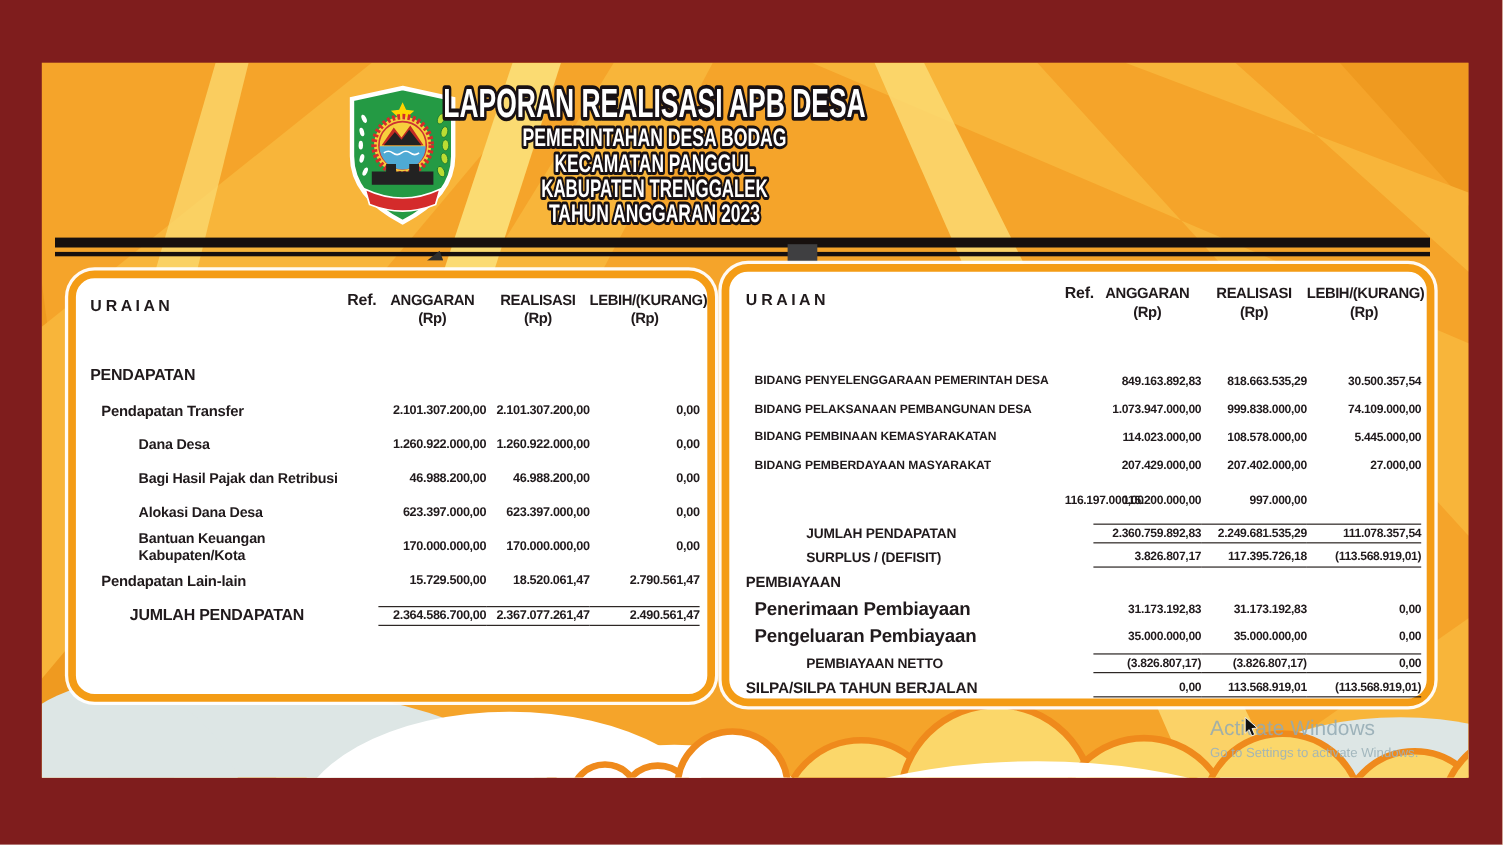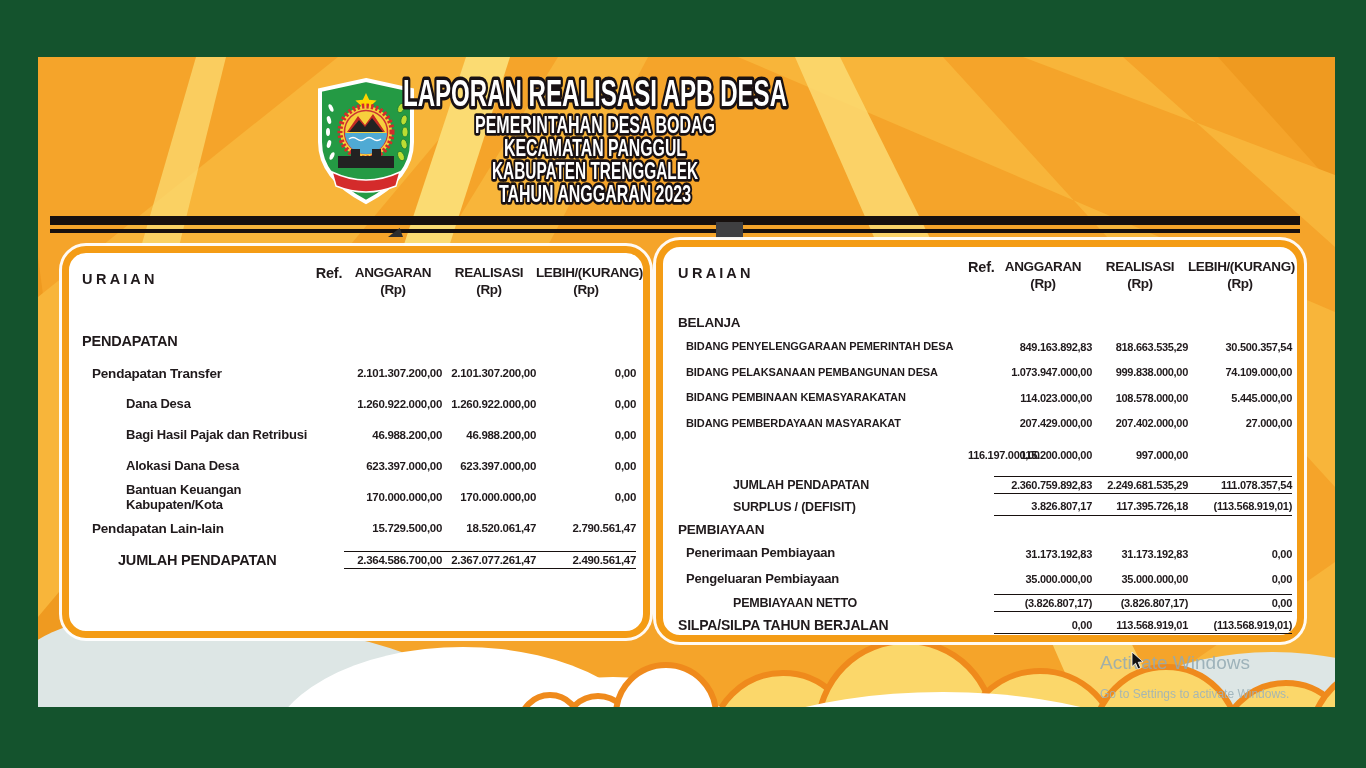--- a/index.html
+++ b/index.html
@@ -1,16 +1,16 @@
 <!DOCTYPE html>
 <html><head>
 <meta charset="utf-8">
 <style>
   html,body{margin:0;padding:0;background:#fff;}
-  #screen{position:relative;width:1366px;height:768px;background:#14532d;overflow:hidden;
+  #screen{position:relative;width:1366px;height:768px;background:#7f1d1d;overflow:hidden;
           font-family:"Liberation Sans",sans-serif;color:#201a1c;}
   
   #poster{position:absolute;left:38px;top:57px;width:1297px;height:650px;background:#F5A42A;overflow:hidden;}
   #art{position:absolute;left:0;top:0;}
   
   .band-thick{position:absolute;left:50px;top:216px;width:1250px;height:9px;background:#17100E;z-index:5;}
   .band-thin {position:absolute;left:50px;top:229px;width:1250px;height:4px;background:#17100E;z-index:5;}
   .band-tab  {position:absolute;left:716px;top:222px;width:27px;height:16px;background:#3f3f41;z-index:6;}
   .band-tri  {position:absolute;left:388px;top:228px;width:15px;height:9px;background:#2e2e2e;
               clip-path:polygon(0 100%,100% 100%,78% 0);z-index:6;}
@@ -38,34 +38,34 @@
   #panel-left  .trow.section{height:33px;}
   #panel-left  .trow.section .label{font-size:14.5px;}
   #panel-left  .trow.item .label{padding-left:10px;}
   #panel-left  .trow.sub  .label{padding-left:44px;font-size:13px;}
   #panel-left  .trow.total{height:26px;margin-top:3px;}
   #panel-left  .trow.total .label{padding-left:36px;font-size:14.5px;}
   #panel-right .trow{height:25.5px;}
   #panel-right .trow.section{height:23px;}
   #panel-right .trow.section .label{font-size:13.5px;}
   #panel-right .trow.caps .label{padding-left:8px;font-size:11px;letter-spacing:-0.1px;}
-  #panel-right .trow.item .label{padding-left:8px;font-size:13px;}
+  #panel-right .trow.item .label{padding-left:8px;font-size:17px;}
   #panel-right .trow.wrap{height:38px;}
   #panel-right .trow.total{height:22px;}
   #panel-right .trow.total .label{padding-left:55px;font-size:12.5px;}
   #panel-right .trow.silpa{height:23px;}
   #panel-right .trow.silpa .label{font-size:14px;}
   #panel-right .cell.num{font-size:11px;}
   
   .cell.rule-both{border-top:1.6px solid #17100E;border-bottom:1.6px solid #17100E;}
   .cell.rule-bottom{border-bottom:1.8px solid #17100E;}
   
   #watermark{position:absolute;left:1100px;top:652px;z-index:20;color:#8fa6b0;}
   #watermark .l1{font-size:19px;font-weight:normal;color:#93aab3;opacity:.85;}
-  #watermark .l2{font-size:12px;color:#9db3ba;margin-top:13px;opacity:.9;}
+  #watermark .l2{font-size:12px;color:#9db3ba;margin-top:3px;opacity:.9;}
   #cursor{position:absolute;left:1131px;top:652px;z-index:21;}
 </style>
 </head>
 <body>
 
 <div id="screen">
 
   <div id="poster">
     <svg id="art" width="1297" height="650" viewBox="0 0 1297 650">
 
@@ -242,21 +242,20 @@
         <span>REALISASI</span>
         <span class="rp">(Rp)</span>
       </div>
       <div class="th c">
         <span>LEBIH/(KURANG)</span>
         <span class="rp">(Rp)</span>
       </div>
     </div>
     <div>
         <div class="trow section">
-          <div class="cell label">BELANJA</div>
           <div class="cell ref"></div>
           <div class="cell num"></div>
           <div class="cell num"></div>
           <div class="cell num"></div>
         </div>
         <div class="trow caps">
           <div class="cell label">BIDANG PENYELENGGARAAN PEMERINTAH DESA</div>
           <div class="cell ref"></div>
           <div class="cell num">849.163.892,83</div>
           <div class="cell num">818.663.535,29</div>

